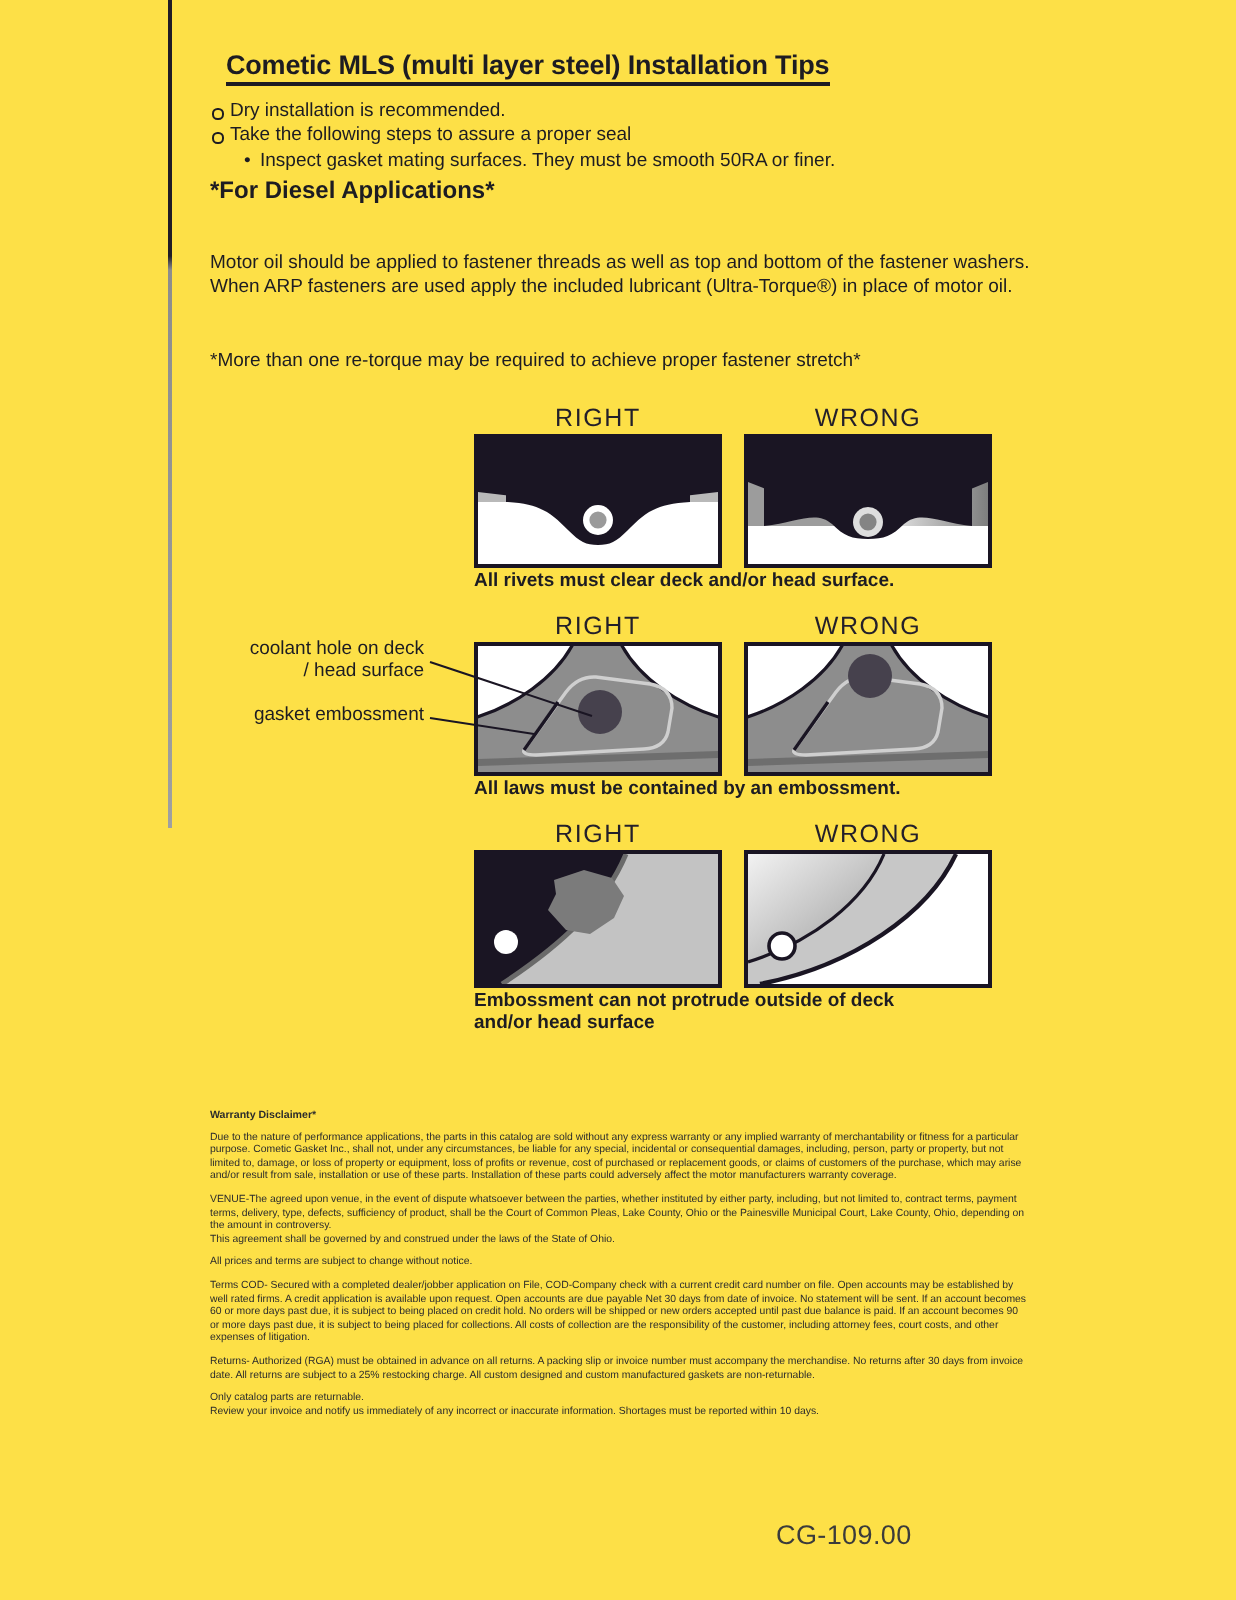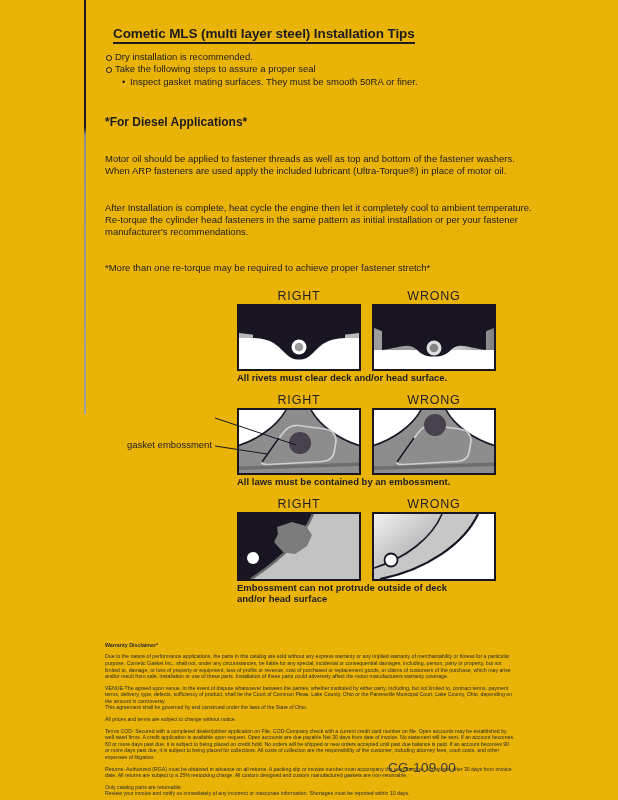--- a/index.html
+++ b/index.html
@@ -1,20 +1,20 @@
 <!DOCTYPE html>
 <html><head>
 <meta charset="utf-8">
 <style>
   * { margin:0; padding:0; box-sizing:border-box; }
   html,body { background:#e8e8e8; }
   .page{
     position:relative;
     width:618px; height:800px;
-    background:#eab308;
+    background:#fde047;
     font-family:"Liberation Sans", sans-serif;
     color:#1d1c22;
     overflow:hidden;
     margin:0 auto;
   }
   .left-rule{
     position:absolute; left:84px; top:0; width:2px; height:414px;
     background:linear-gradient(to bottom, #1f1b26 0, #1f1b26 128px, #8d8d8d 135px, #a0a0a0 100%);
   }
   .content{ position:absolute; left:105px; top:24px; width:470px; }
@@ -28,21 +28,21 @@
   .tips{ font-size:9.5px; line-height:12.3px; }
   .tip{ position:relative; padding-left:10px; }
   .tip::before{
     content:""; position:absolute; left:1px; top:4px;
     width:3.5px; height:3.5px; border:1px solid #1d1c22; border-radius:50%;
   }
   .subtips{ margin-left:17px; font-size:9.5px; line-height:11.5px; }
   .subtip{ position:relative; padding-left:8px; }
   .subtip::before{ content:"•"; position:absolute; left:0; top:0; }
 
-  .diesel-heading{ margin-top:28px; font-size:12px; font-weight:bold; }
+  .diesel-heading{ margin-top:2px; font-size:12px; font-weight:bold; }
   .para{ margin-top:24px; font-size:9.5px; line-height:12.2px; max-width:428px; }
 
   
   .diagrams{ position:relative; margin-top:15px; width:420px; }
   .diag-row{ position:relative; margin-left:132px; width:260px; }
   .label-row{ display:flex; gap:11px; }
   .label-row span{
     display:inline-block; width:124px; text-align:center;
     font-size:12.5px; letter-spacing:0.8px; color:#231f2a; font-weight:500;
   }
@@ -84,21 +84,20 @@
     <div class="tips">
       <div class="tip">Dry installation is recommended.</div>
       <div class="tip">Take the following steps to assure a proper seal</div>
       <div class="subtips">
         <div class="subtip">Inspect gasket mating surfaces.  They must be smooth 50RA or finer.</div>
       </div>
     </div>
 
     <h2 class="diesel-heading">*For Diesel Applications*</h2>
     <p class="para">Motor oil should be applied to fastener threads as well as top and bottom of the fastener washers. When ARP fasteners are used apply the included lubricant (Ultra-Torque®) in place of motor oil.</p>
-    <p class="para">After Installation is complete, heat cycle the engine then let it completely cool to ambient temperature. Re-torque the cylinder head fasteners in the same pattern as initial installation or per your fastener manufacturer's recommendations.</p>
     <p class="para">*More than one re-torque may be required to achieve proper fastener stretch*</p>
 
     <div class="diagrams">
 
       <div class="diag-row">
         <div class="label-row">
           <span>RIGHT</span>
           <span>WRONG</span>
         </div>
         <div class="panel-row">
@@ -129,20 +128,21 @@
               <circle cx="60" cy="42" r="7.5" fill="#dedede"></circle>
               <circle cx="60" cy="42" r="4.3" fill="#848484"></circle>
             </svg>
           </div>
         </div>
         <div class="caption">All rivets must clear deck and/or head surface.</div>
         <div class="row-gap"></div>
       </div>
 
       <div class="diag-row">
+        <div class="callout callout-1">coolant hole on deck / head surface</div>
         <div class="callout callout-2">gasket embossment</div>
         <svg class="callout-lines" width="185" height="90" viewBox="0 0 185 90">
           <line x1="93" y1="25" x2="174" y2="52" stroke="#1a1523" stroke-width="1"></line>
           <line x1="93" y1="53" x2="145" y2="61" stroke="#1a1523" stroke-width="1"></line>
         </svg>
         <div class="label-row">
           <span>RIGHT</span>
           <span>WRONG</span>
         </div>
         <div class="panel-row">

